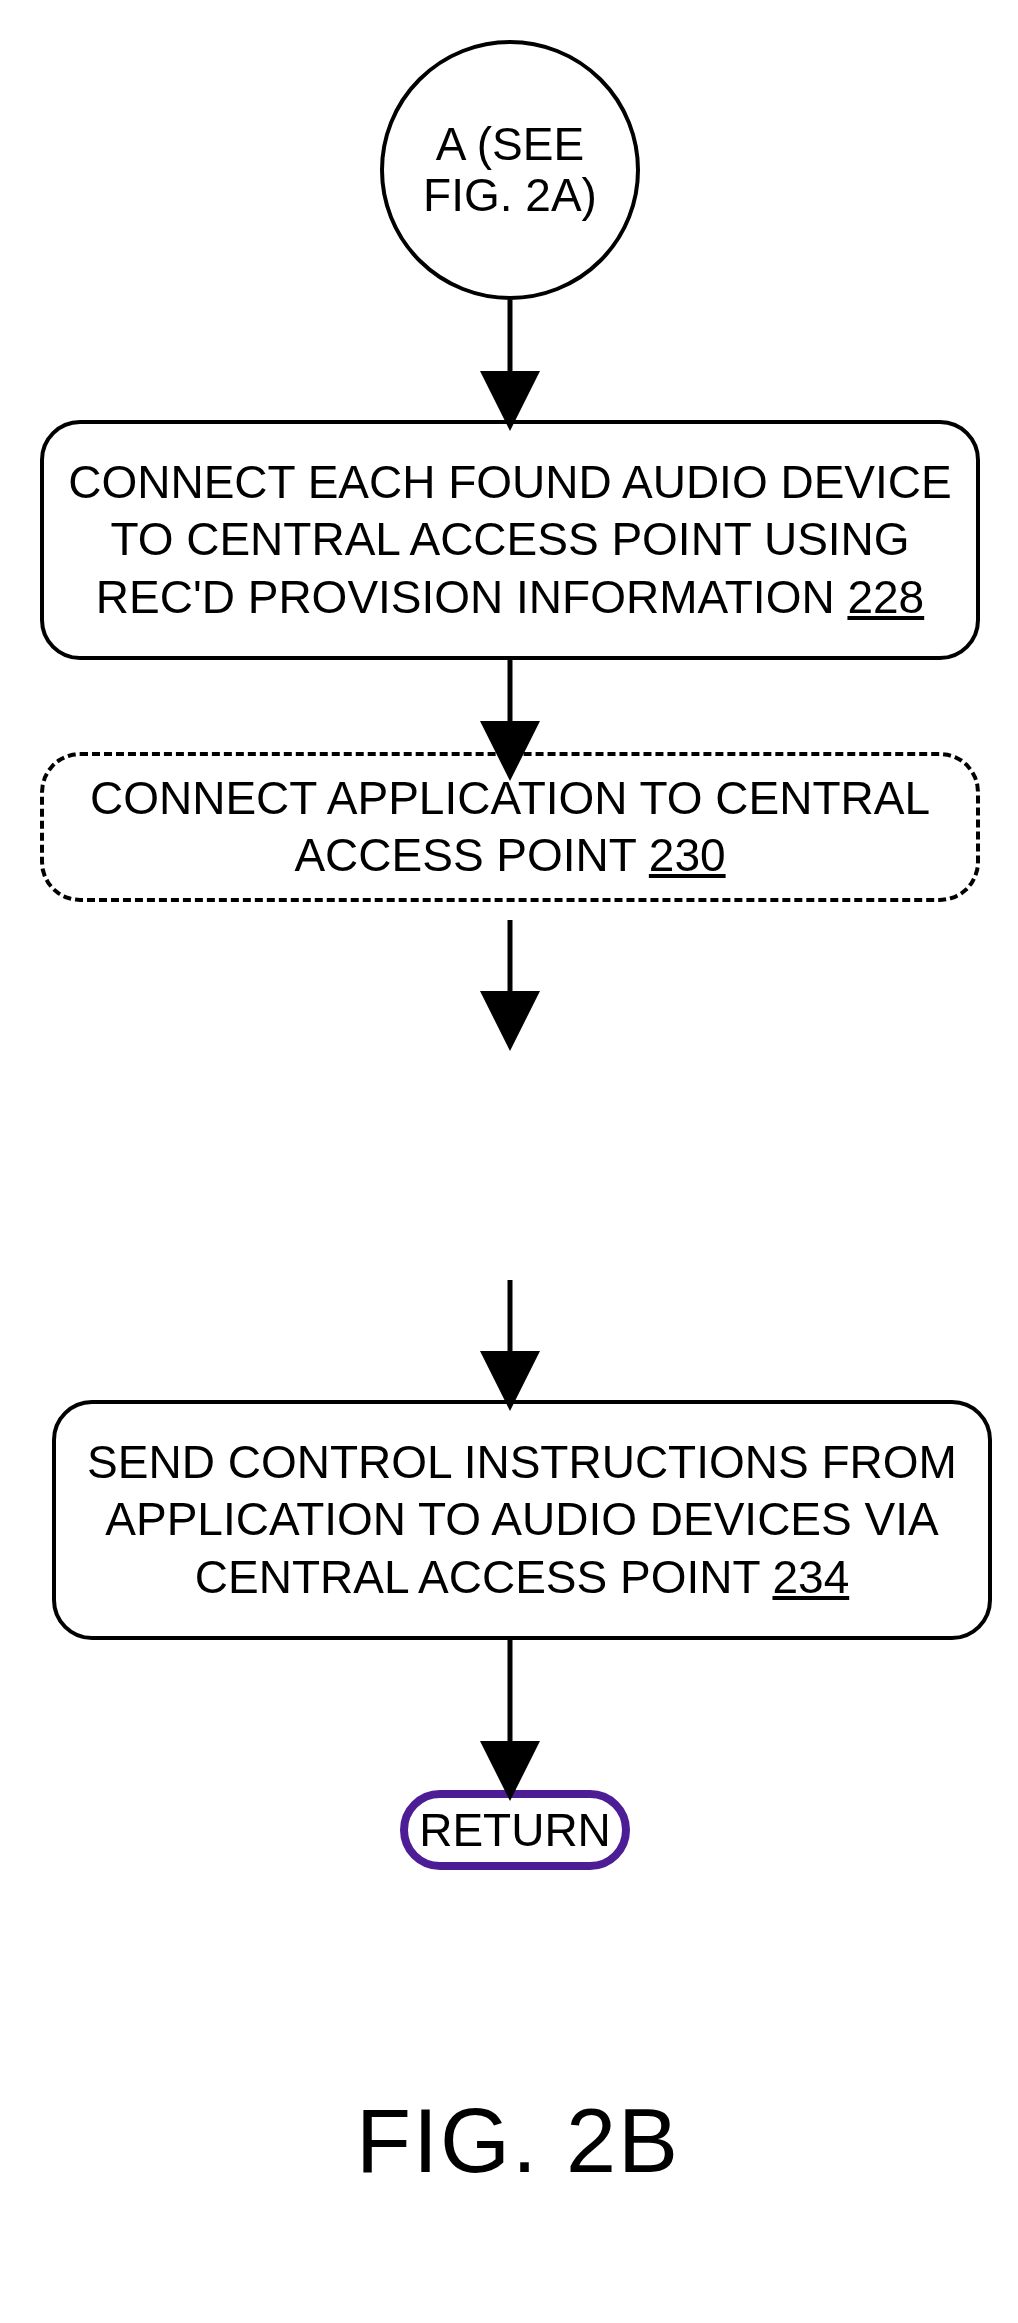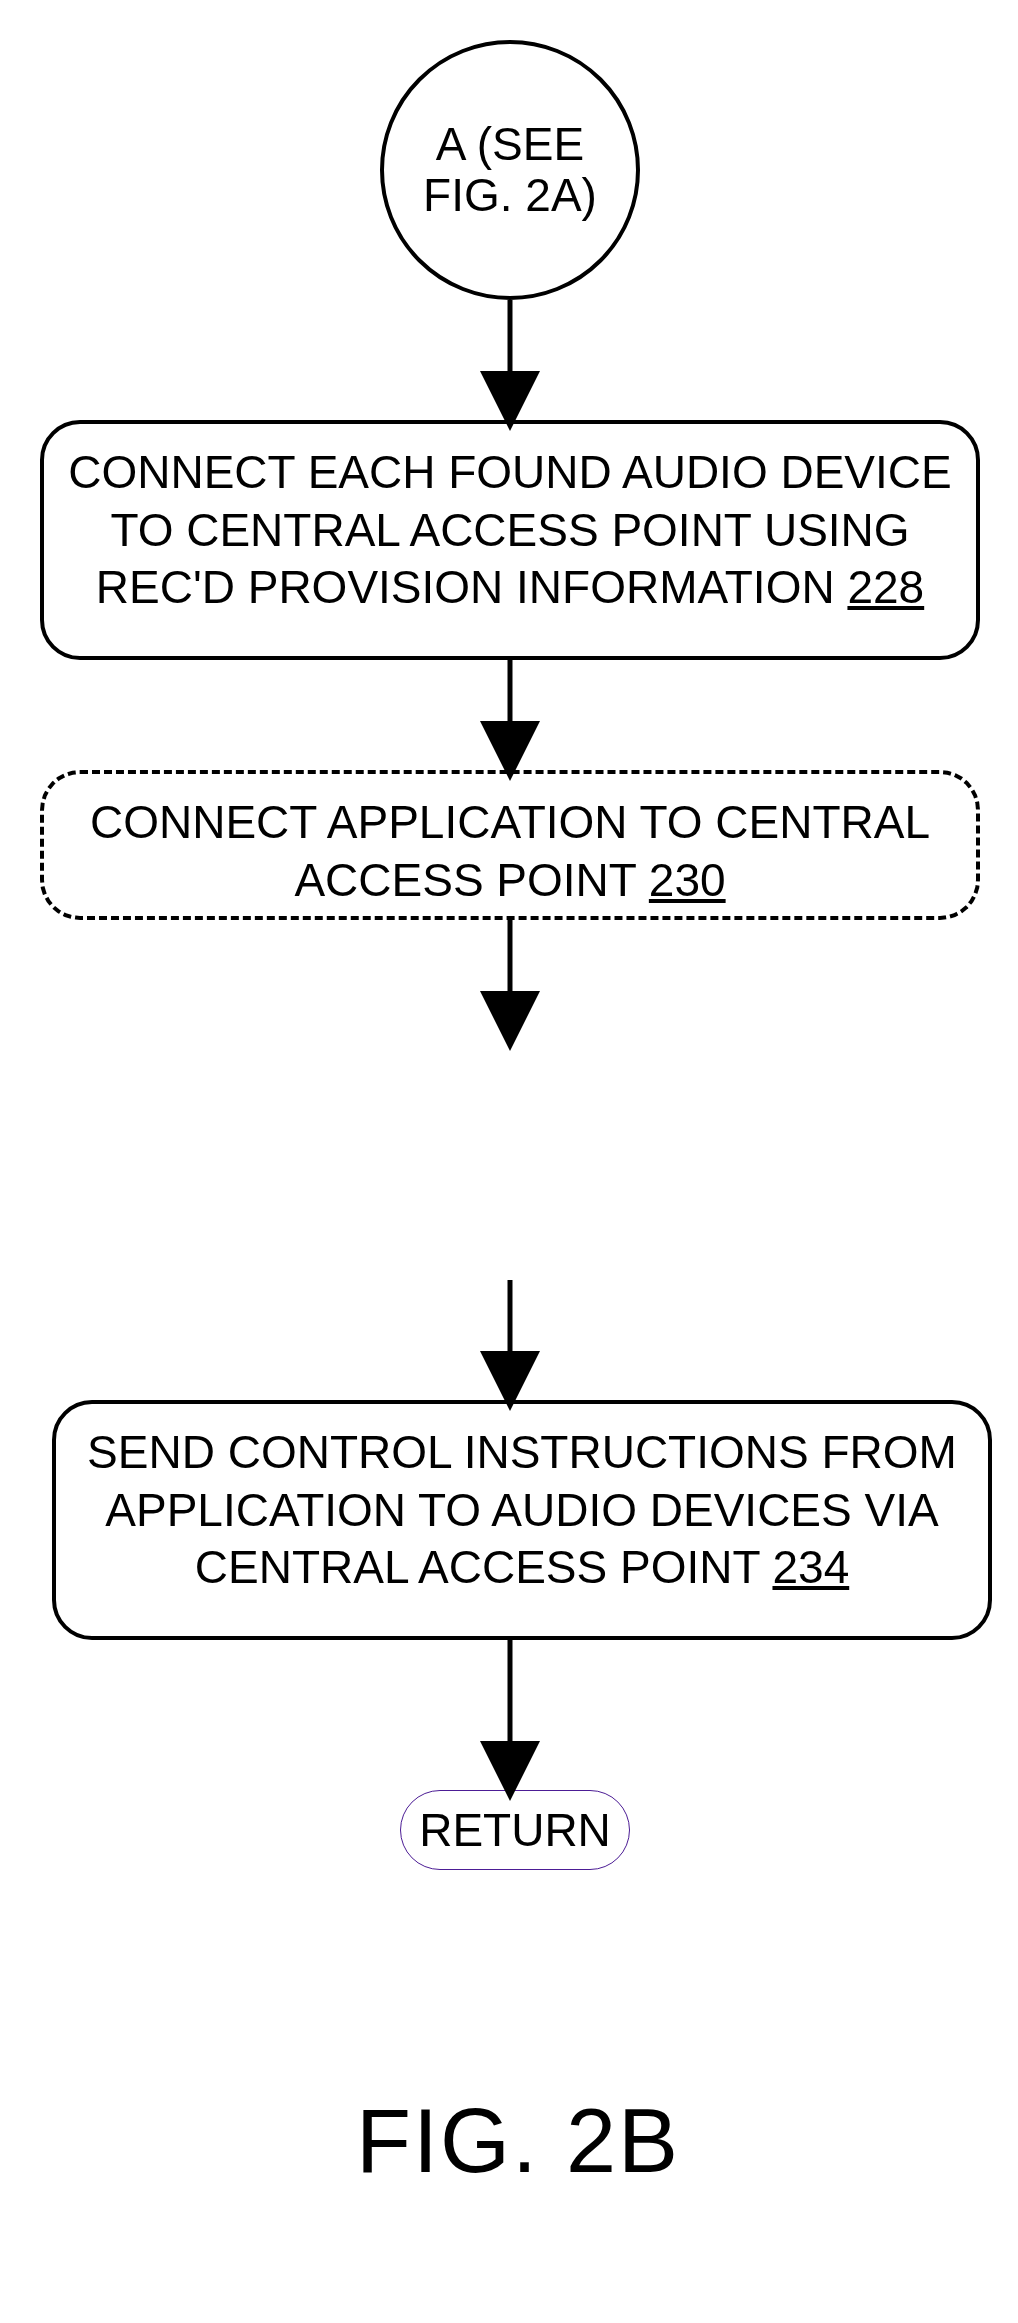--- a/index.html
+++ b/index.html
@@ -26,33 +26,33 @@
     line-height: 1.1;
     box-sizing: border-box;
     padding: 8px;
   }
   .process-box {
     position: absolute;
     border: 4px solid #000;
     border-radius: 40px;
     box-sizing: border-box;
     display: flex;
-    align-items: flex-start;
+    align-items: center;
     justify-content: center;
     text-align: center;
     font-size: 46px;
     line-height: 1.25;
     padding: 20px 12px;
   }
   .process-box.dashed {
     border-style: dashed;
   }
   .terminator {
     position: absolute;
-    border: 1px solid #4c1d95;
+    border: 8px solid #4c1d95;
     border-radius: 60px;
     box-sizing: border-box;
     display: flex;
     align-items: center;
     justify-content: center;
     font-size: 46px;
     padding: 6px 28px;
   }
   .ref {
     text-decoration: underline;
@@ -77,21 +77,21 @@
   <div class="connector-circle" style="left:380px; top:40px; width:260px; height:260px;">
     <span>A (SEE FIG. 2A)</span>
   </div>
 
   <div class="process-box" style="left:40px; top:420px; width:940px; height:240px;">
     <span>
       <span>CONNECT EACH FOUND AUDIO DEVICE TO CENTRAL ACCESS POINT USING REC'D PROVISION INFORMATION </span><span class="ref">228</span>
     </span>
   </div>
 
-  <div class="process-box dashed" style="left:40px; top:770px; width:940px; height:150px;">
+  <div class="process-box dashed" style="left:40px; top:752px; width:940px; height:150px;">
     <span>
       <span>CONNECT APPLICATION TO CENTRAL ACCESS POINT </span><span class="ref">230</span>
     </span>
   </div>
 
 
   <div class="process-box" style="left:52px; top:1400px; width:940px; height:240px;">
     <span>
       <span>SEND CONTROL INSTRUCTIONS FROM APPLICATION TO AUDIO DEVICES VIA CENTRAL ACCESS POINT </span><span class="ref">234</span>
     </span>

